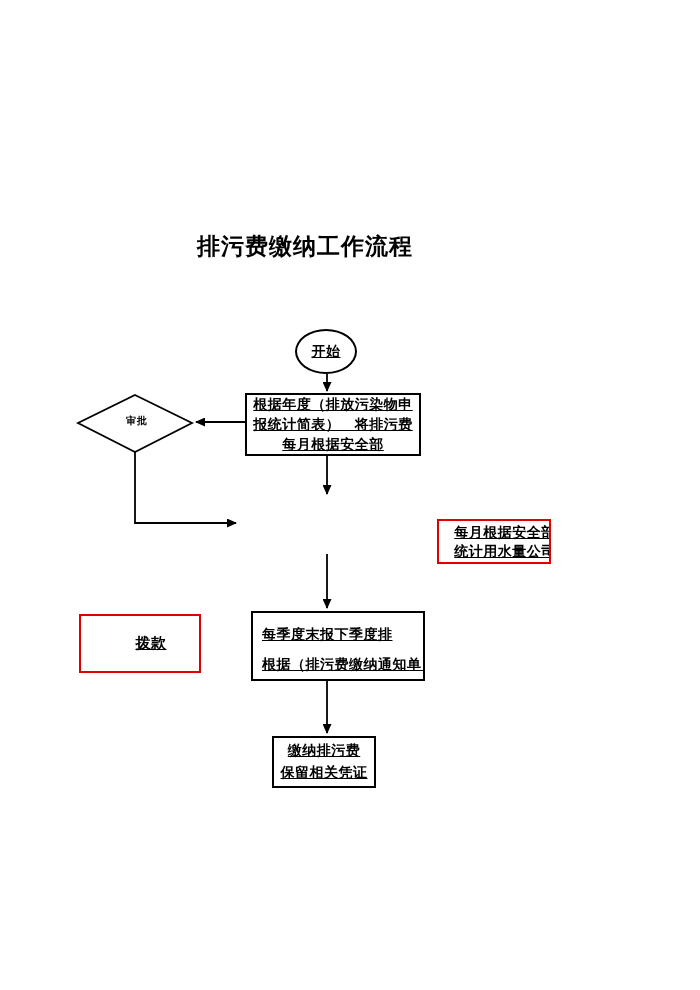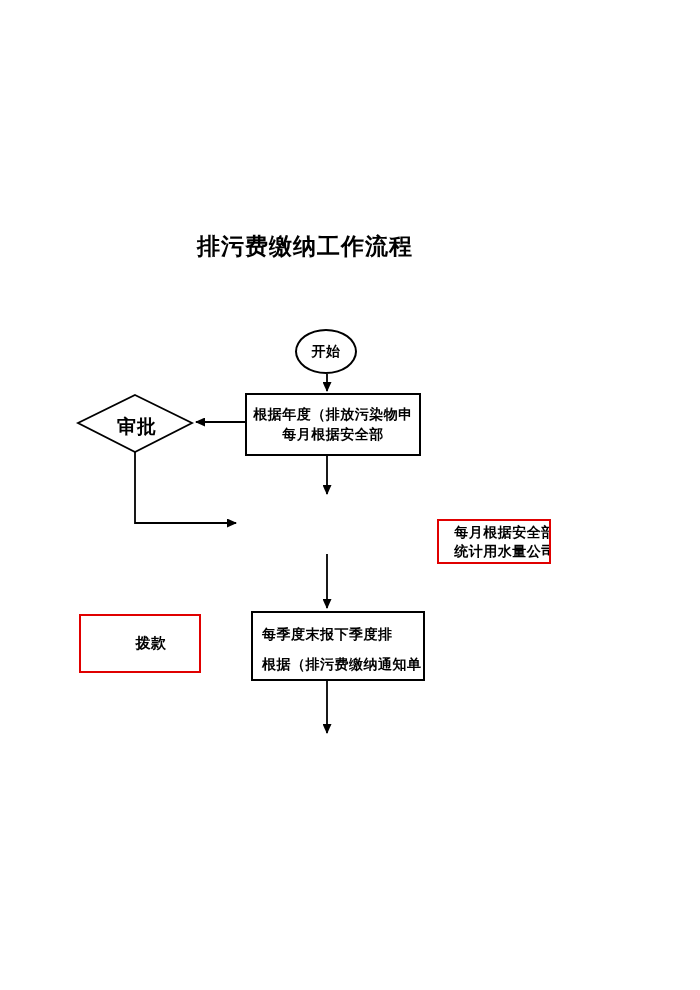--- a/index.html
+++ b/index.html
@@ -15,21 +15,21 @@
   .canvas{position:relative;width:700px;height:990px;background:var(--background);overflow:hidden;}
   .overlay{position:absolute;left:0;top:0;width:700px;height:990px;pointer-events:none;}
   .title{
     position:absolute;left:150px;top:231px;width:310px;height:40px;
     font-size:23px;font-weight:700;text-align:center;letter-spacing:1px;
   }
   .node{
     position:absolute;display:flex;flex-direction:column;
     align-items:center;justify-content:center;
     font-size:14px;font-weight:700;letter-spacing:0.5px;
-    background:#ffffff;overflow:hidden;
+    background:#ffffff;overflow:hidden;text-decoration:underline;
   }
   .node .ln{white-space:nowrap;}
   .oval{
     left:295px;top:329px;width:62px;height:45px;
     border:2px solid var(--box-border);border-radius:50%;
   }
   .box{border:2px solid var(--box-border);}
   .box-estimate{left:245px;top:393px;width:176px;height:63px;}
   .box-estimate .ln{line-height:20px;}
   .box-fillform{left:239px;top:497px;width:182px;height:57px;}
@@ -37,21 +37,21 @@
   .box-quarter{left:251px;top:611px;width:174px;height:70px;align-items:flex-start;padding-left:9px;}
   .box-quarter .ln{line-height:22px;margin-top:8px;}
   .box-payfee{left:272px;top:736px;width:104px;height:52px;}
   .box-payfee .ln{line-height:22px;}
   .note{border:2px solid var(--note-border);padding-left:22px;}
   .note-water{left:437px;top:519px;width:114px;height:45px;}
   .note-water .ln{line-height:19px;}
   .note-funds{left:79px;top:614px;width:122px;height:59px;font-size:15px;}
   .diamond-label{
     position:absolute;left:95px;top:414px;width:84px;height:18px;
-    font-size:19px;font-weight:700;text-align:center;letter-spacing:1px;
+    font-size:10px;font-weight:700;text-align:center;letter-spacing:1px;
   }
 </style>
 </head>
 <body>
 
 <div class="canvas">
 
   <svg class="overlay" viewBox="0 0 700 990" xmlns="http://www.w3.org/2000/svg">
     <defs>
       <marker id="ah" markerWidth="10" markerHeight="9" refX="9" refY="4.5" orient="auto" markerUnits="userSpaceOnUse">
@@ -77,29 +77,34 @@
   <div class="title">排污费缴纳工作流程</div>
 
   <div class="node oval">
     <div class="ln">开始</div>
   </div>
 
   <div class="diamond-label">审批</div>
 
   <div class="node box box-estimate">
     <div class="ln">根据年度（排放污染物申</div>
+    <div class="ln">报统计简表）　将排污费</div>
     <div class="ln">每月根据安全部</div>
   </div>
 
 
   <div class="node box box-quarter">
     <div class="ln">每季度末报下季度排</div>
     <div class="ln">根据（排污费缴纳通知单）</div>
   </div>
 
+  <div class="node box box-payfee">
+    <div class="ln">缴纳排污费</div>
+    <div class="ln">保留相关凭证</div>
+  </div>
 
   <div class="node note note-water">
     <div class="ln">每月根据安全部</div>
     <div class="ln">统计用水量公司</div>
   </div>
 
   <div class="node note note-funds">
     <div class="ln">拨款</div>
   </div>
 

